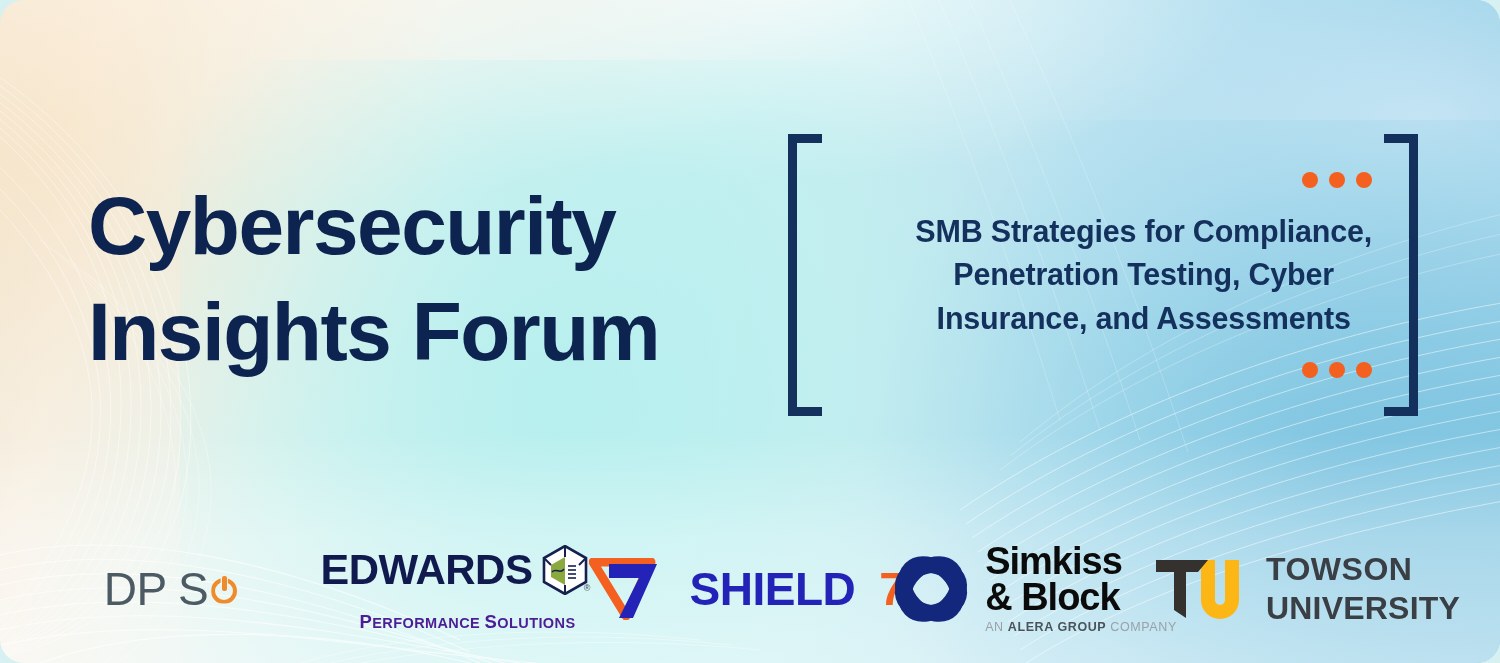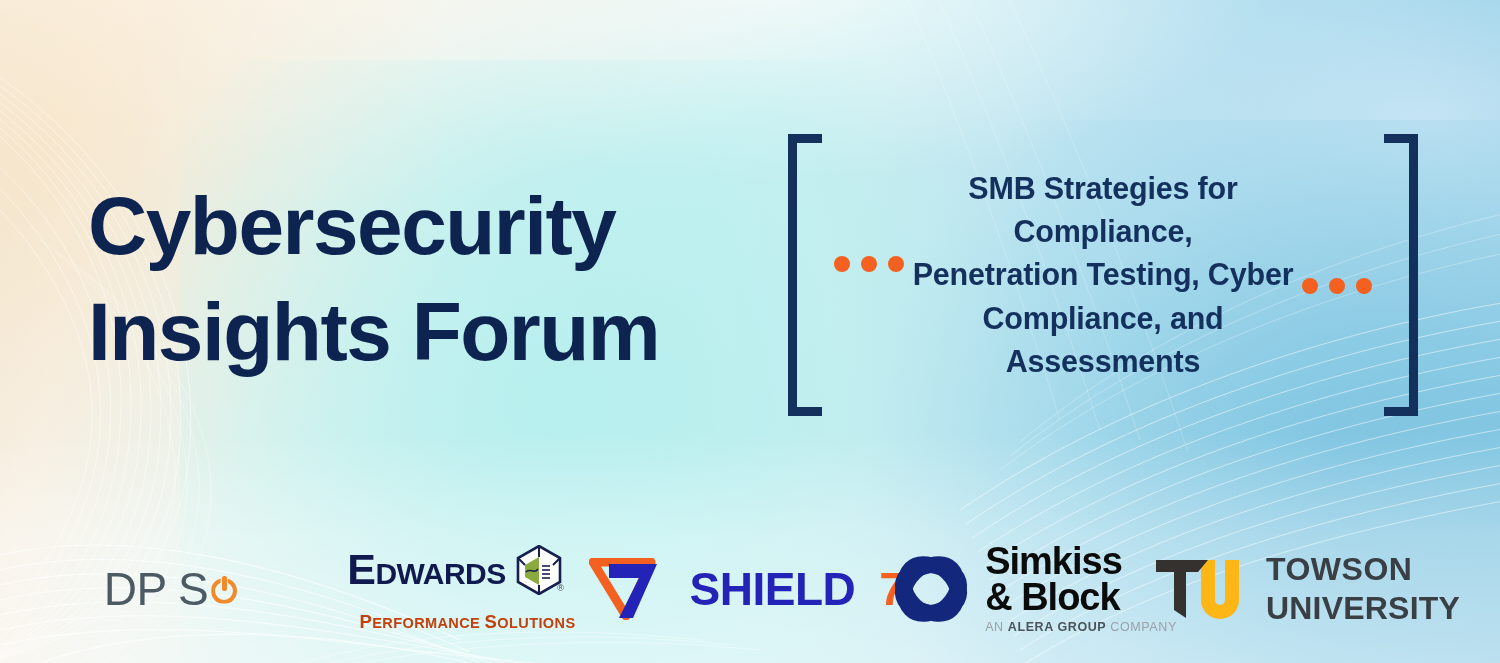--- a/index.html
+++ b/index.html
@@ -9,20 +9,21 @@
     font-family:"Liberation Sans", sans-serif;
     background:#d7f1f2;
   }
 
   
   .banner {
     position:relative;
     width:1500px; height:663px;
     overflow:hidden;
     background:#c9eef0;
+    border-radius:24px;
   }
 
   
   .bg-base {
     position:absolute; inset:0;
     background:
       linear-gradient(100deg,
         #f3ead9 0%,
         #f7f1e6 7%,
         #eef3ec 14%,
@@ -97,22 +98,22 @@
   .bracket.left  .h { left:0; }
   .bracket.right { right:0; }
   .bracket.right .v { right:0; }
   .bracket.right .h { right:0; }
   .bracket .h.top { top:0; }
   .bracket .h.bot { bottom:0; }
 
   .subtitle-inner {
     position:absolute;
     left:46px; right:46px; top:0; bottom:0;
-    display:flex; flex-direction:row;
-    align-items:center; justify-content:center;
+    display:flex; flex-direction:column;
+    align-items:flex-end; justify-content:center;
   }
   .dots { display:flex; gap:11px; }
   .dots .dot {
     width:16px; height:16px; border-radius:50%;
     background:#f4601f;
   }
   .dots.top { margin-bottom:22px; }
   .dots.bottom { margin-top:22px; }
   .subtitle-text {
     color:#14305c;
@@ -165,26 +166,26 @@
     color:#9aa5ab; letter-spacing:.4px;
   }
 
   
   .logo-edwards { width:265px; flex-direction:column; align-items:center; }
   .ed-top { display:flex; align-items:center; gap:10px; }
   .ed-word {
     font-size:43px; font-weight:700; color:#111a4e;
     letter-spacing:-.5px; line-height:1;
   }
-  .ed-word .sc { font-size:30px; }
+  .ed-word .sc { font-size:42px; }
   .ed-cube { position:relative; width:46px; height:50px; }
   .ed-reg { position:absolute; right:-2px; bottom:2px; font-size:9px; color:#3a3f52; }
   .ed-sub {
     margin-top:16px; margin-left:26px;
-    font-size:18.5px; font-weight:700; color:#c2410c; letter-spacing:.4px;
+    font-size:18.5px; font-weight:700; color:#4c1d95; letter-spacing:.4px;
   }
   .ed-sub .sc { font-size:14.5px; }
 
   
   .logo-shield7 { width:320px; gap:23px; }
   .s7-mark { width:78px; height:62px; }
   .s7-word {
     font-size:46px; font-weight:700; color:#2323b8;
     letter-spacing:-.5px; line-height:1;
   }
@@ -320,21 +321,21 @@
     <div class="subtitle-inner">
       <div class="dots top">
         <span class="dot"></span>
         <span class="dot"></span>
         <span class="dot"></span>
       </div>
 
       <div class="subtitle-text">
         <div>SMB Strategies for Compliance,</div>
         <div>Penetration Testing, Cyber</div>
-        <div>Compliance, and Assessments</div>
+        <div>Insurance, and Assessments</div>
       </div>
 
       <div class="dots bottom">
         <span class="dot"></span>
         <span class="dot"></span>
         <span class="dot"></span>
       </div>
     </div>
   </div>
 

